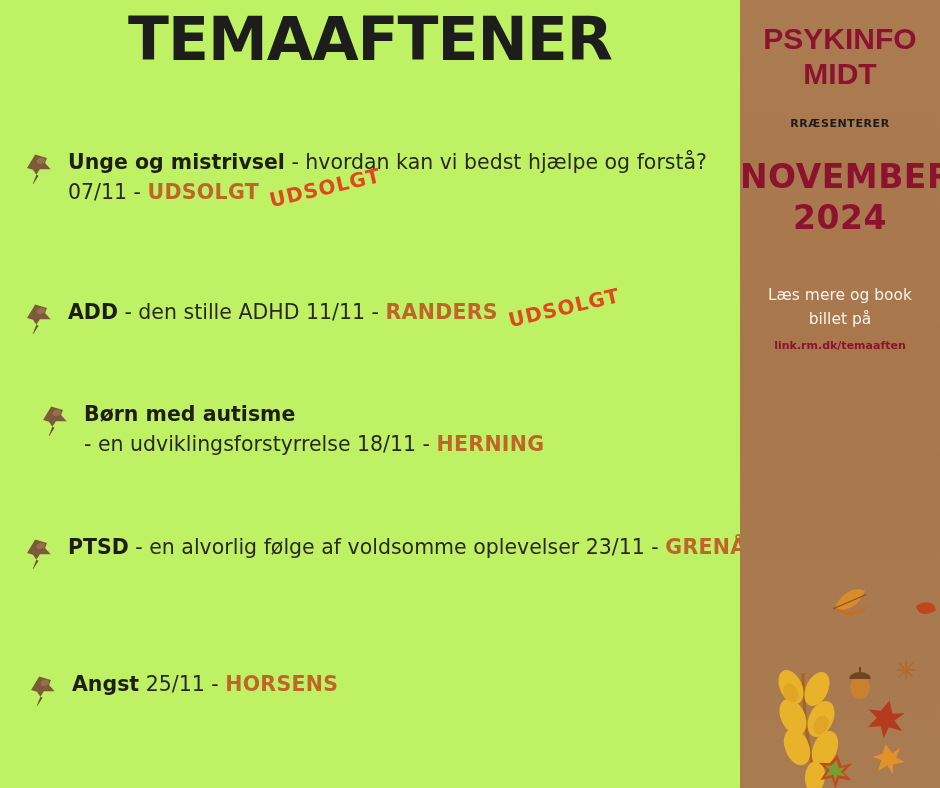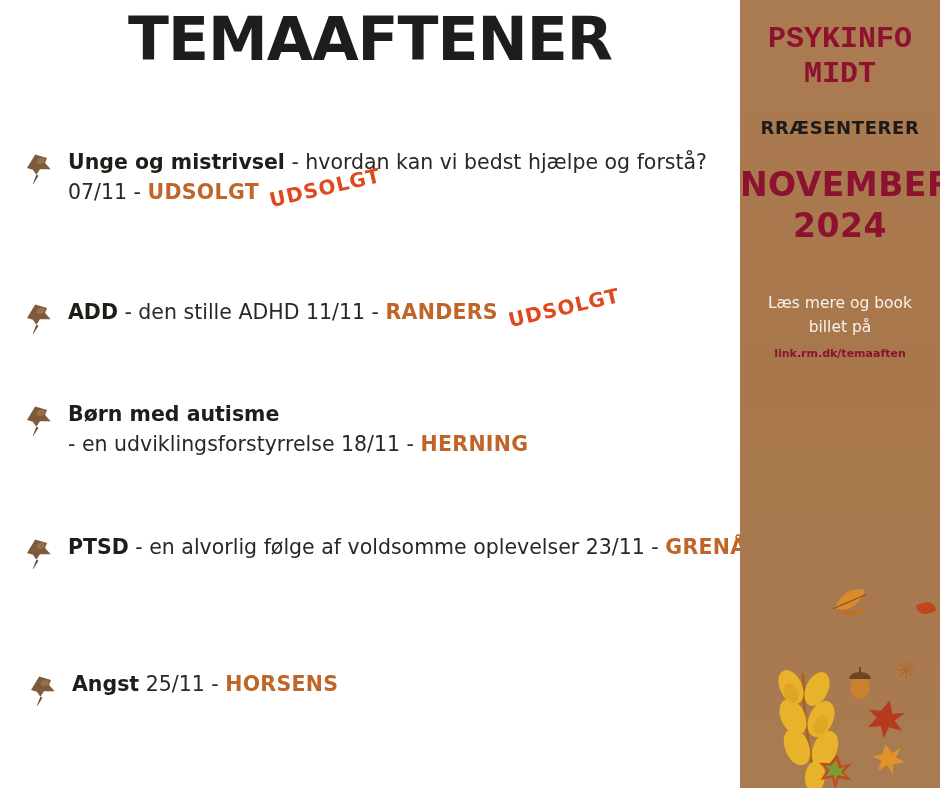--- a/index.html
+++ b/index.html
@@ -18,21 +18,21 @@
     width: 940px;
     height: 788px;
     background: #ece9e4;
     display: flex;
   }
   
   .main {
     position: relative;
     width: 740px;
     height: 788px;
-    background: #ffffff;
+    background: #bef264;
     box-sizing: border-box;
   }
   .poster-title {
     position: absolute;
     left: 0;
     top: 8px;
     width: 740px;
     text-align: center;
     font-family: "DejaVu Sans", sans-serif;
     font-weight: bold;
@@ -85,49 +85,49 @@
     letter-spacing: 1px;
     transform: rotate(-13deg);
     transform-origin: left bottom;
     margin-left: 14px;
     position: relative;
     top: 8px;
   }
   
   #ev0 { position: absolute; top: 20px; left: 0; width: 700px; }
   #ev1 { position: absolute; top: 170px; left: 0; width: 700px; }
-  #ev2 { position: absolute; top: 272px; left: 0; width: 700px; }
+  #ev2 { position: absolute; top: 272px; left: 16px; width: 700px; }
   #ev3 { position: absolute; top: 405px; left: 0; width: 700px; }
   #ev4 { position: absolute; top: 542px; left: 4px; width: 700px; }
 
   
   .sidebar {
     position: relative;
     width: 200px;
     height: 788px;
     background: #a9794f;
     background: linear-gradient(180deg, #ab7b51 0%, #a8774c 45%, #a97b51 100%);
     box-sizing: border-box;
     text-align: center;
     overflow: hidden;
   }
   .brand {
     margin-top: 22px;
-    font-family: Liberation Mono, monospace;
+    font-family: Liberation Sans, sans-serif;
     font-weight: bold;
     font-size: 30px;
     line-height: 1.15;
     color: #8c1230;
     letter-spacing: 0px;
   }
   .presents {
     margin-top: 26px;
     font-family: "DejaVu Sans", sans-serif;
     font-weight: bold;
-    font-size: 18px;
+    font-size: 11px;
     letter-spacing: 0.6px;
     color: #1d1b19;
   }
   .month {
     margin-top: 26px;
     font-family: "DejaVu Sans", sans-serif;
     font-weight: bold;
     font-size: 33px;
     line-height: 1.25;
     color: #8c1230;

